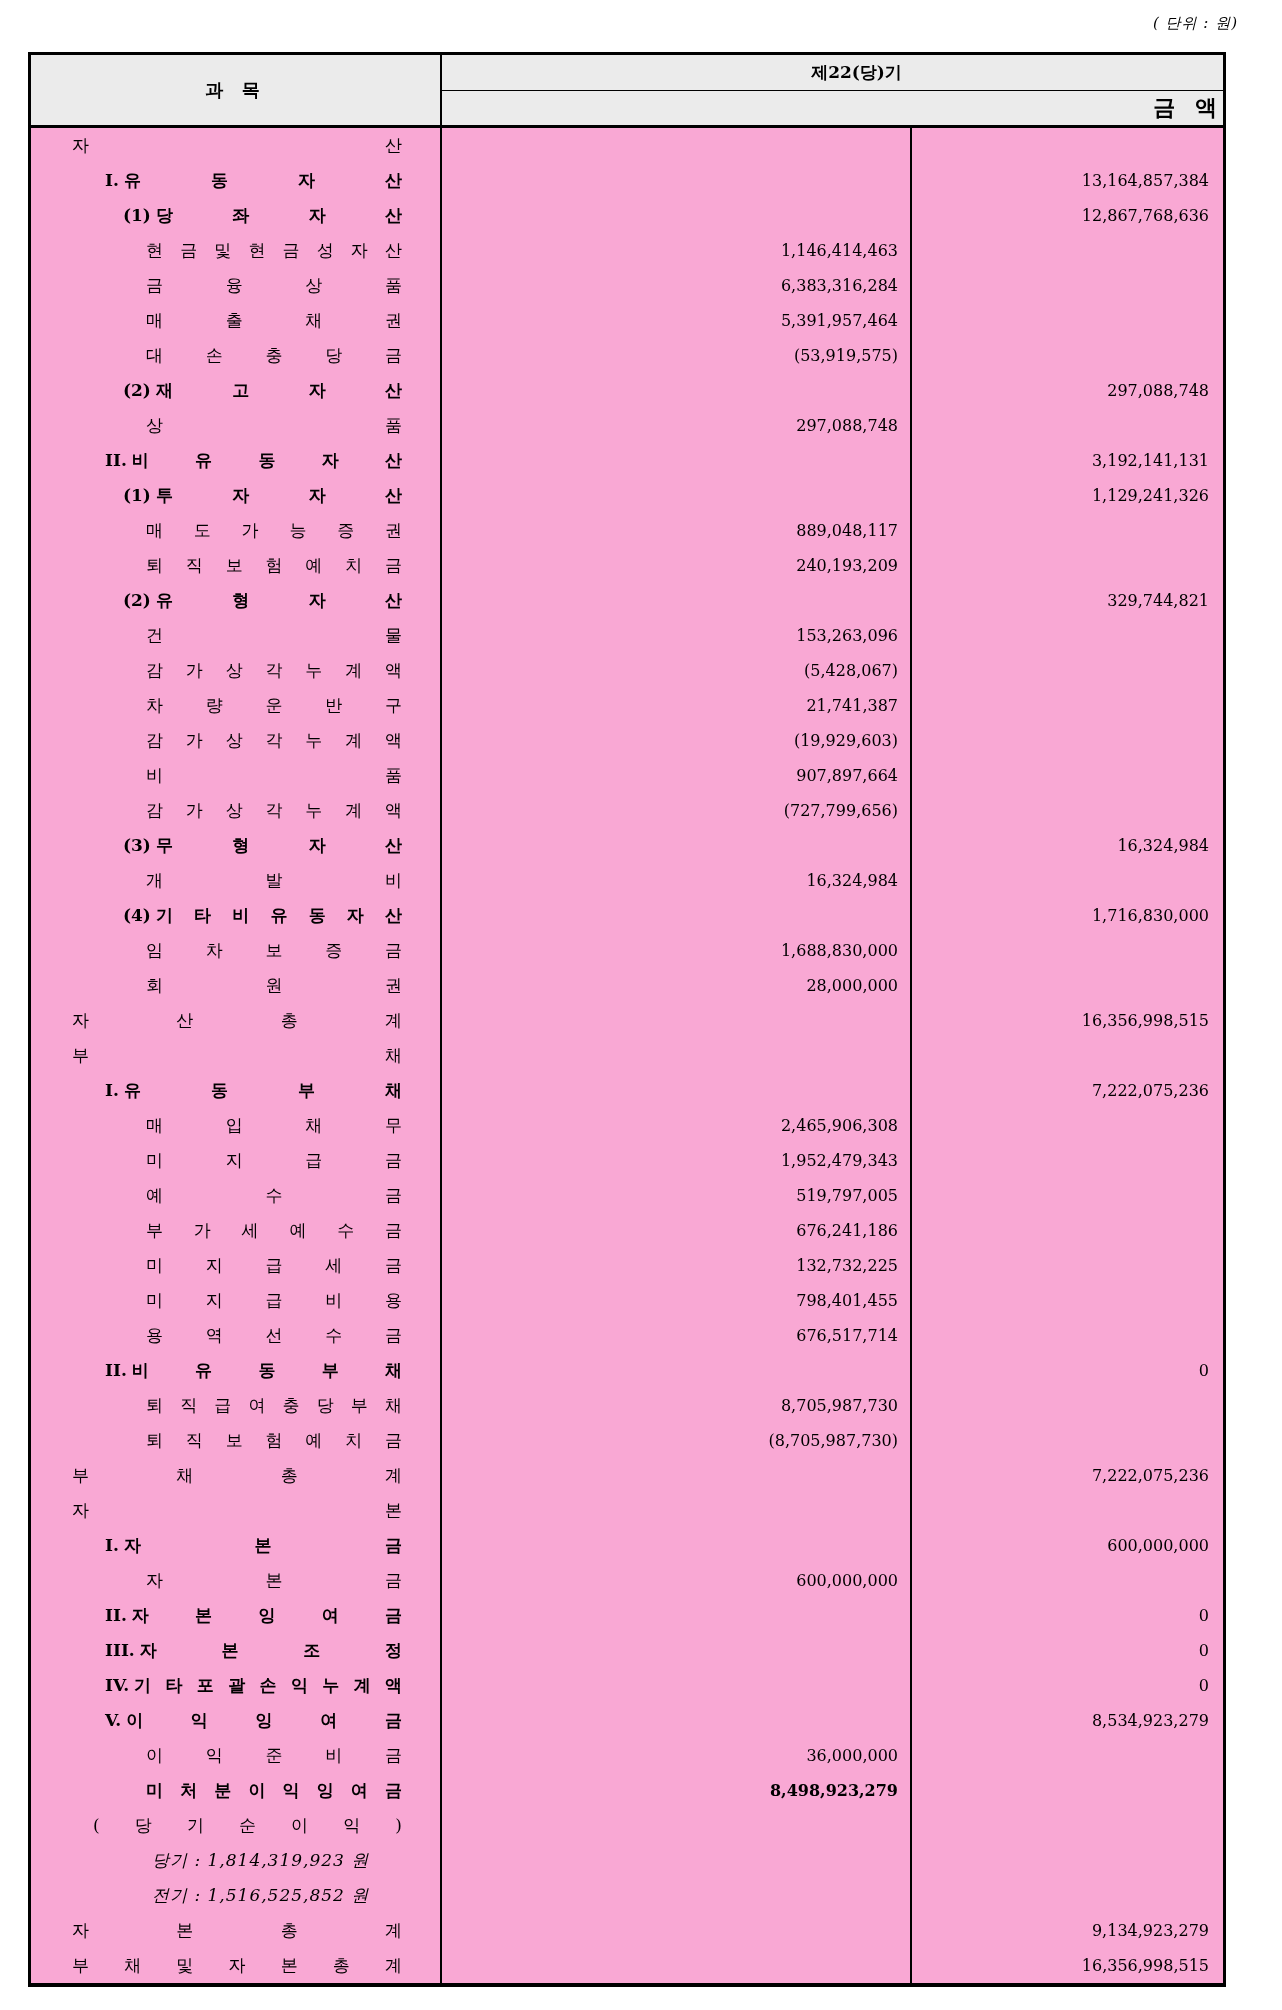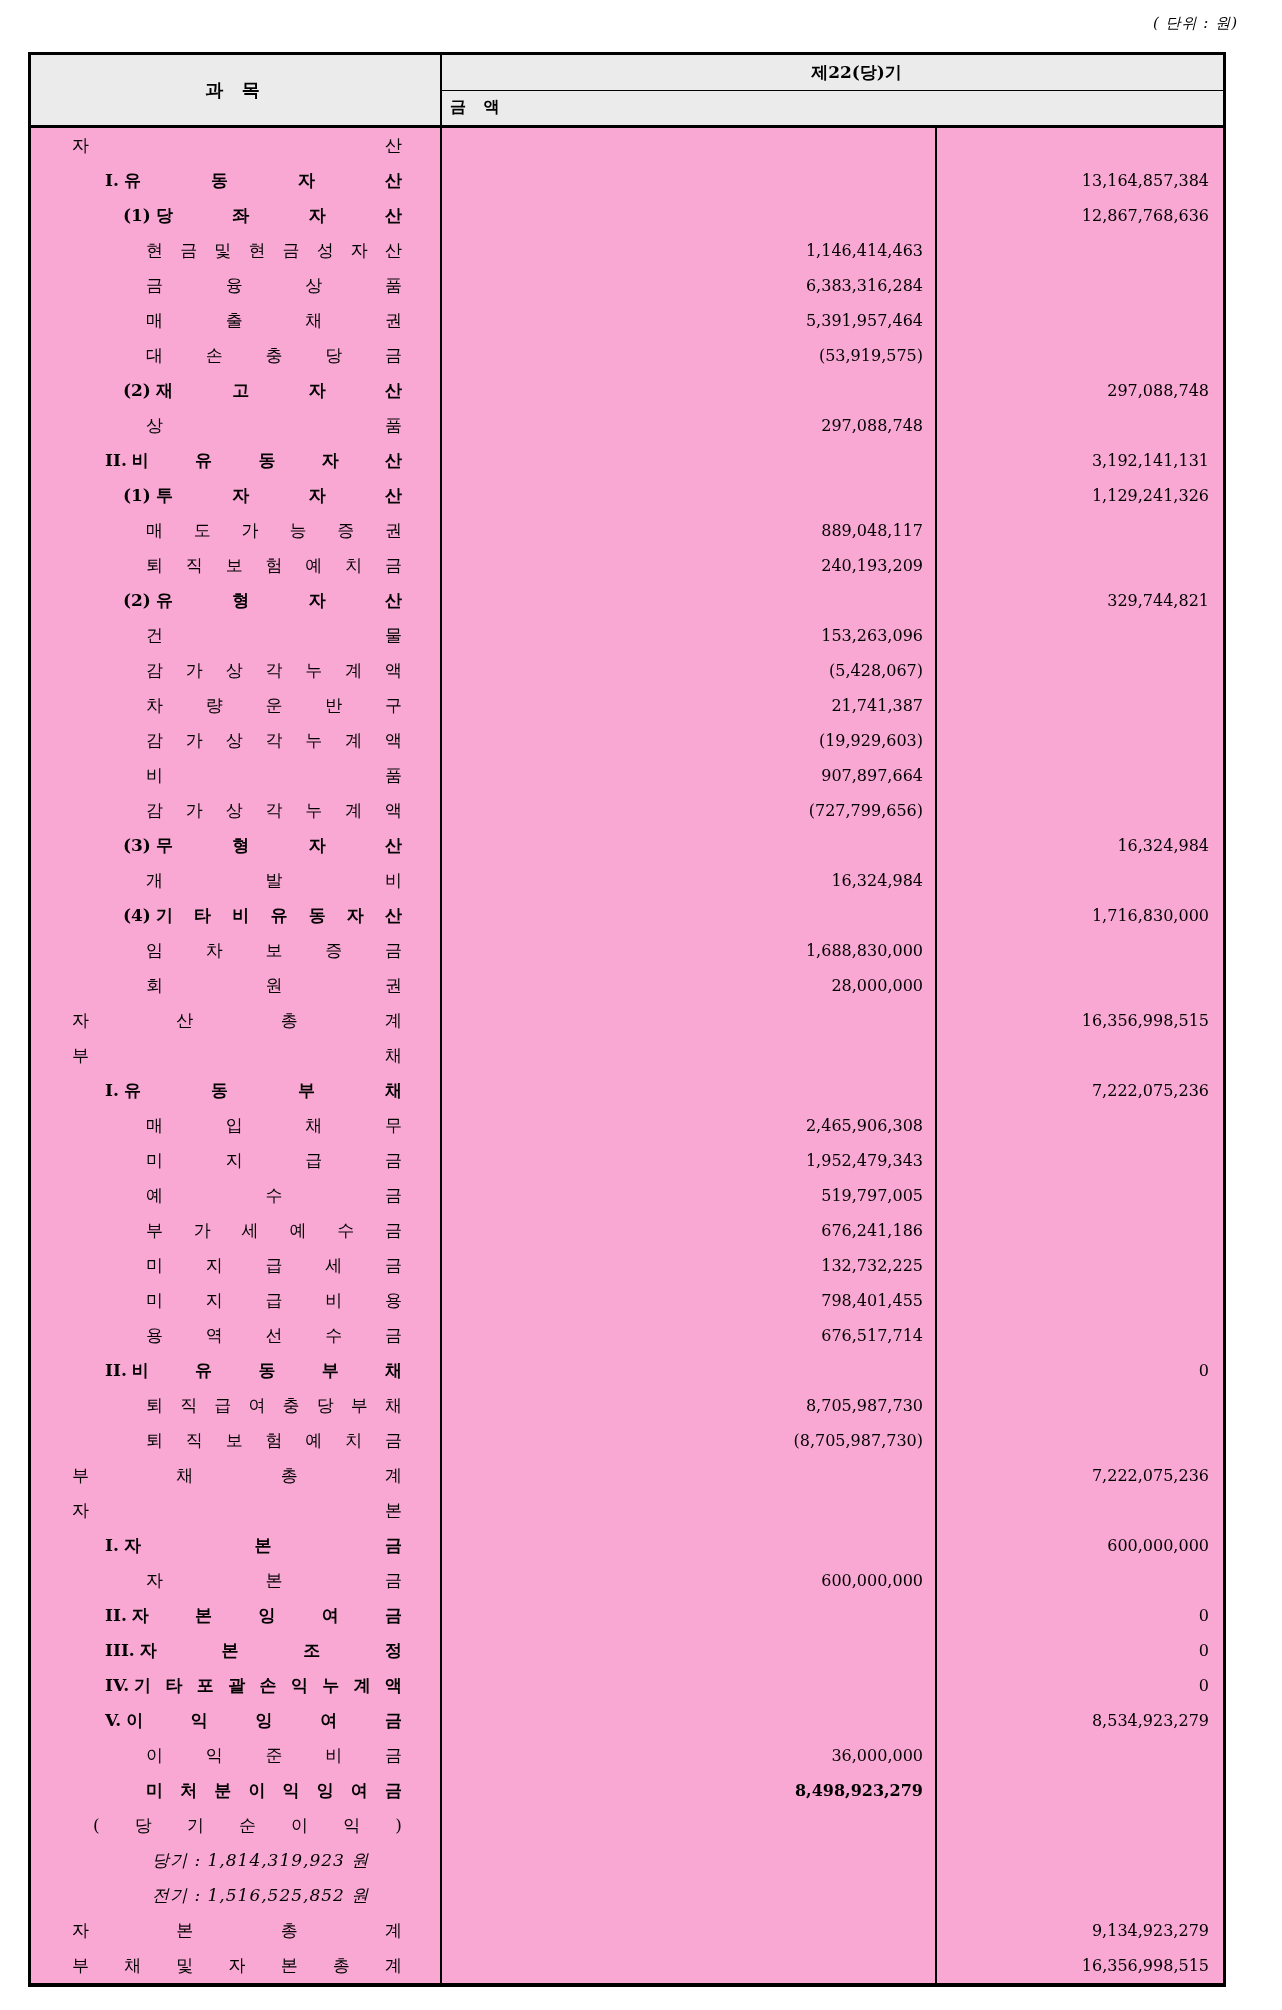--- a/index.html
+++ b/index.html
@@ -19,23 +19,23 @@
   .th-account{
     width:411px;box-sizing:border-box;border-right:2px solid #000;
     display:flex;align-items:center;justify-content:center;
     font-weight:bold;font-size:18px;letter-spacing:6px;
   }
   .th-right{flex:1;display:flex;flex-direction:column;}
   .th-period{
     height:36px;line-height:35px;box-sizing:border-box;border-bottom:1px solid #000;
     text-align:center;font-weight:bold;font-size:17px;padding-left:48px;
   }
-  .th-amount{flex:1;line-height:32px;text-align:left;font-weight:bold;font-size:16px;letter-spacing:6px;margin-left:8px;}
+  .th-amount{flex:1;line-height:32px;text-align:right;font-weight:bold;font-size:22px;letter-spacing:6px;}
   
-  .row{display:flex;height:35px;line-height:35px;gap:25px;}
+  .row{display:flex;height:35px;line-height:35px;}
   .cell{box-sizing:border-box;}
   .name{
     width:411px;border-right:2px solid #000;display:flex;align-items:center;
     padding-right:38px;font-size:17px;
   }
   .prefix{white-space:nowrap;margin-right:5px;}
   .jname{flex:1;text-align:justify;text-align-last:justify;}
   .amt{font-size:16px;text-align:right;}
   .a1{width:470px;border-right:2px solid #000;padding-right:12px;}
   .a2{flex:1;padding-right:14px;}

